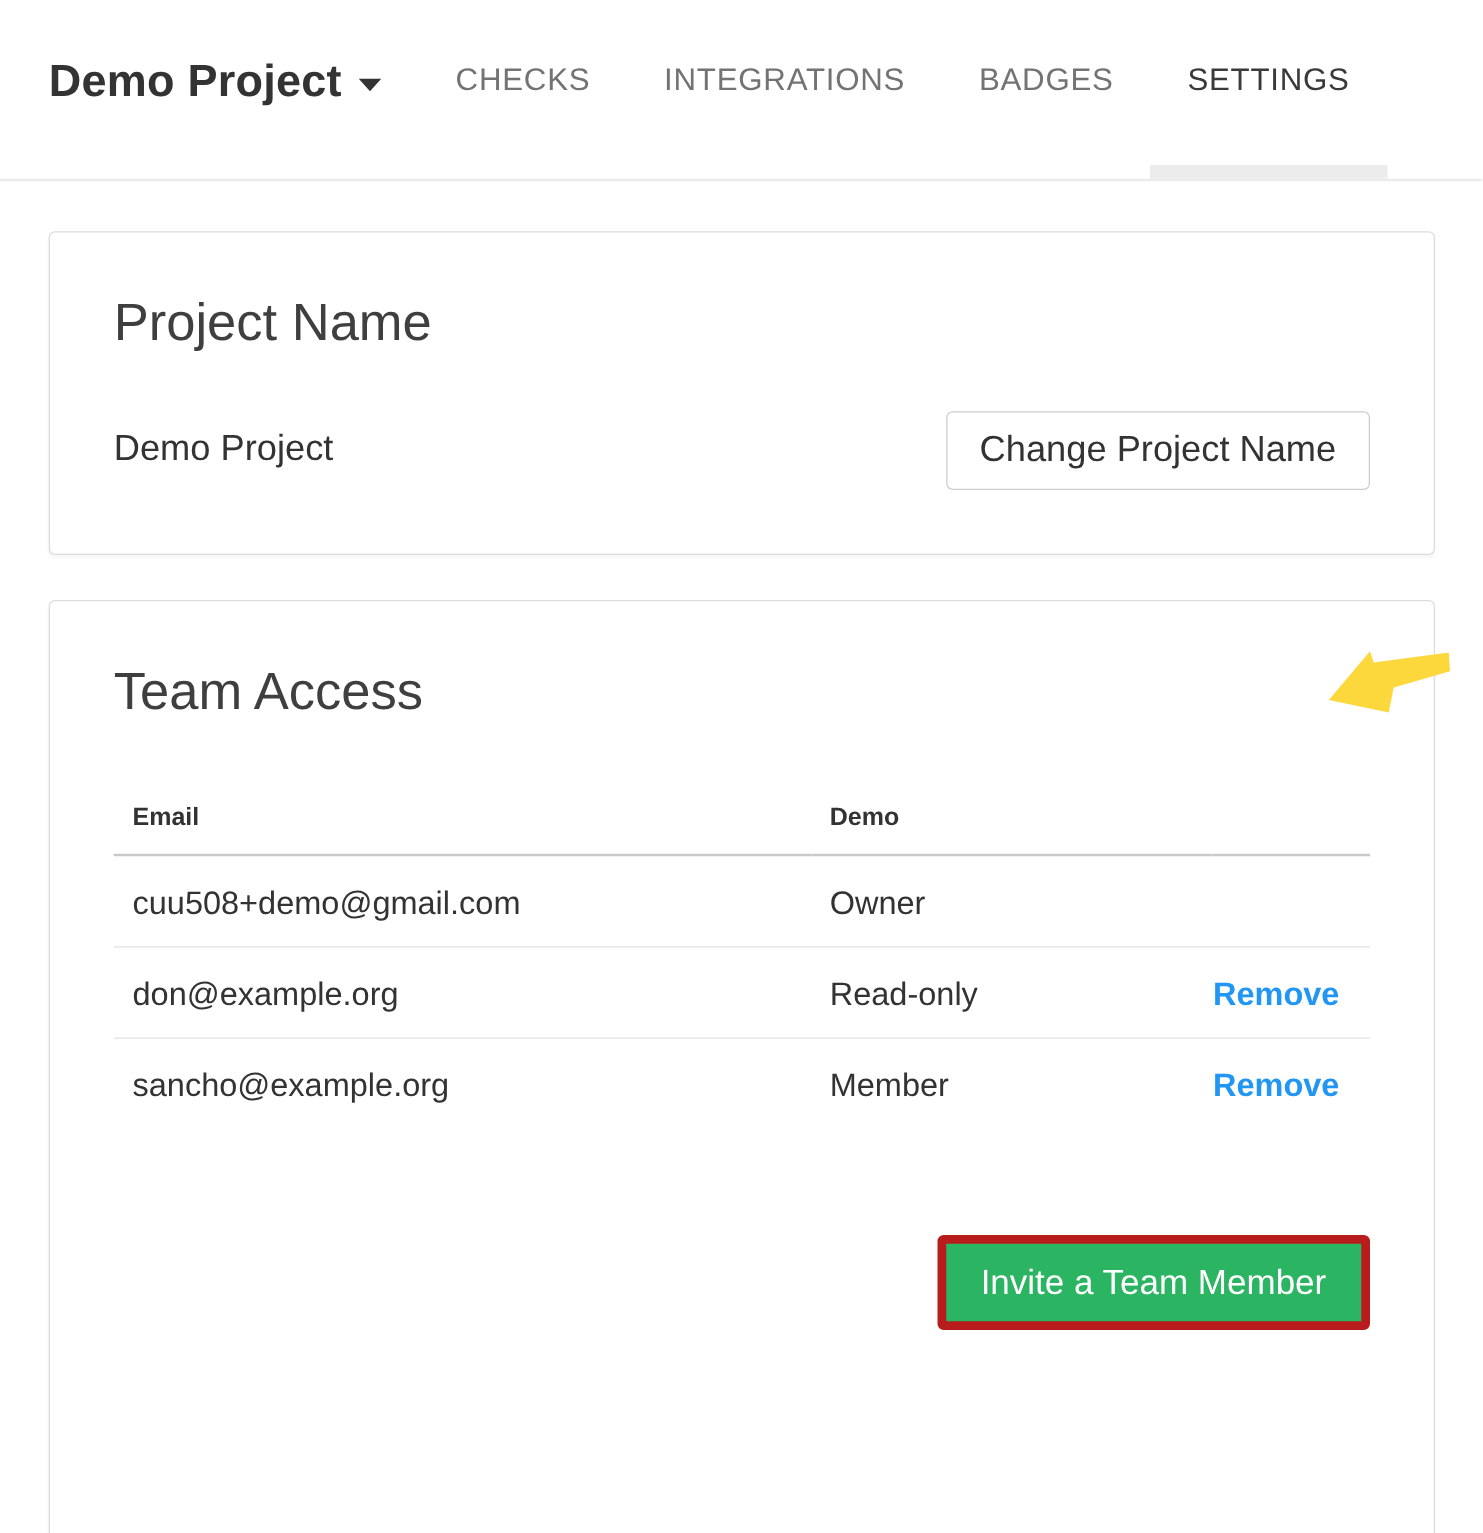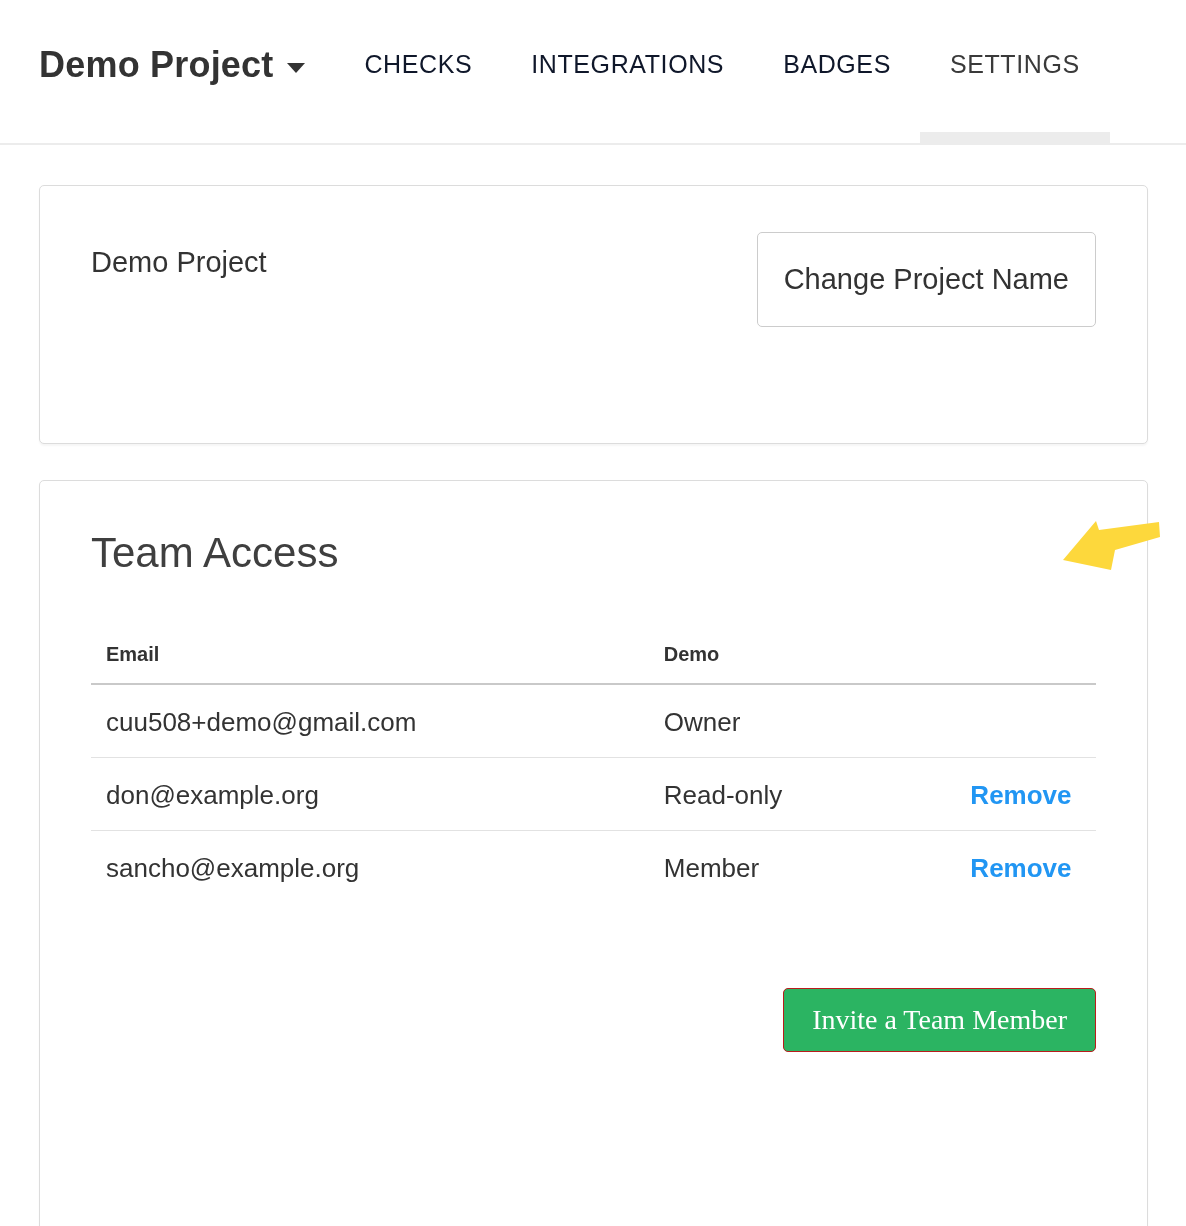--- a/index.html
+++ b/index.html
@@ -10,56 +10,56 @@
   
   .nav { position:relative; display:flex; align-items:center;
     height:145px; padding:0 39px 14px 39px;
     border-bottom:2px solid #ececec; background:#fff; }
   .brand { display:flex; align-items:center; cursor:pointer; }
   .brand-name { font-size:36px; font-weight:bold; color:#333; letter-spacing:0.2px; }
   .caret { width:0; height:0; margin-left:14px; margin-top:6px;
     border-left:9px solid transparent; border-right:9px solid transparent;
     border-top:10px solid #333; }
   .tab { position:relative; margin-left:59px; font-size:25px; letter-spacing:0.6px;
-    color:#0f172a; text-decoration:none; cursor:pointer; white-space:nowrap; }
+    color:#737373; text-decoration:none; cursor:pointer; white-space:nowrap; }
   .tab.active { color:#3a3a3a; }
   .tab-indicator { position:absolute; left:50%; transform:translateX(-50%);
     top:calc(100% + 53px); width:190px; height:11px; background:#ececec; }
 
   
   .card { position:absolute; left:39px; width:1109px; background:#fff;
     border:1px solid #dcdcdc; border-radius:5px;
     box-shadow:0 2px 2px rgba(0,0,0,0.04); padding:0 51px; }
   #card-project { top:185px; height:259px; }
   #card-team { top:480px; height:916px; }
   .card-title { font-size:42px; font-weight:400; color:#3f3f3f;
     margin-top:47px; line-height:50px; }
 
   
   .pn-row { display:flex; justify-content:space-between; align-items:flex-start;
     margin-top:46px; }
   .pn-value { font-size:29px; color:#333; padding-top:14px; }
   .btn-outline { font-size:29px; color:#333; background:#fff;
-    border:1px solid #cccccc; border-radius:5px; padding:30px 26px;
+    border:1px solid #cccccc; border-radius:5px; padding:14px 26px;
     cursor:pointer; font-family:inherit; }
 
   
   table.team { width:100%; border-collapse:collapse; margin-top:43px; }
   col.c-email { width:55.5%; } col.c-role { width:32%; } col.c-action { width:12.5%; }
   th { text-align:left; font-size:20px; font-weight:bold; color:#333;
     padding:22px 0 17px 15px; border-bottom:2px solid #c9c9c9; }
   td { font-size:26px; color:#333; padding:22px 0 19px 15px; }
   tr + tr td { border-top:1px solid #e2e2e2; }
   td.action { text-align:left; padding-right:14px; padding-left:0;font-weight:bold; }
   a.remove { color:#2196f3; text-decoration:none; cursor:pointer; }
 
   .invite-row { margin-top:85px; text-align:right; }
   .btn-green { font-size:28px; color:#ffffff; background:#2bb462;
-    border:1px solid #b91c1c; border-radius:5px; padding:15px 28px;
-    cursor:pointer; font-family:Liberation Serif, serif; }
+    border:7px solid #b91c1c; border-radius:5px; padding:15px 28px;
+    cursor:pointer; font-family:Liberation Sans, sans-serif; }
 
   
   .arrow-annotation { position:absolute; left:1058px; top:513px;
     width:106px; height:62px; z-index:10; pointer-events:none; }
 </style>
 </head>
 <body>
 
 <div class="nav">
   <div class="brand">
@@ -69,20 +69,21 @@
   <a class="tab">CHECKS</a>
   <a class="tab">INTEGRATIONS</a>
   <a class="tab">BADGES</a>
   <a class="tab active">
     <span>SETTINGS</span>
     <div class="tab-indicator"></div>
   </a>
 </div>
 
 <div class="card" id="card-project">
+  <div class="card-title">Project Name</div>
   <div class="pn-row">
     <div class="pn-value">Demo Project</div>
     <button class="btn-outline">Change Project Name</button>
   </div>
 </div>
 
 <div class="card" id="card-team">
   <div class="card-title">Team Access</div>
 
   <table class="team">

